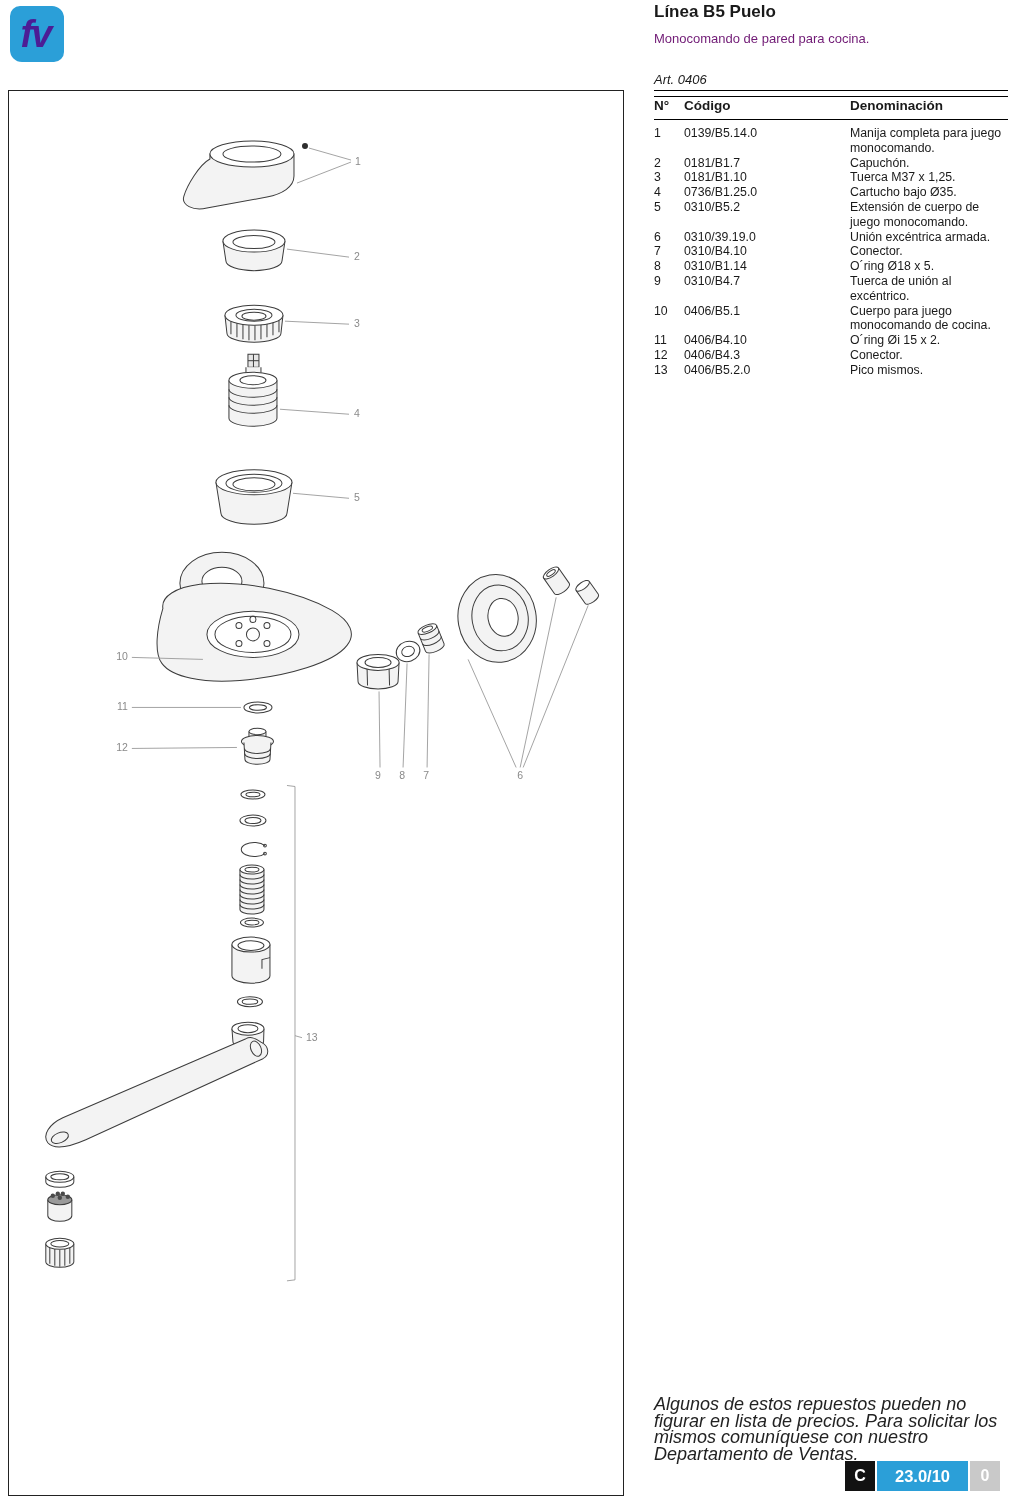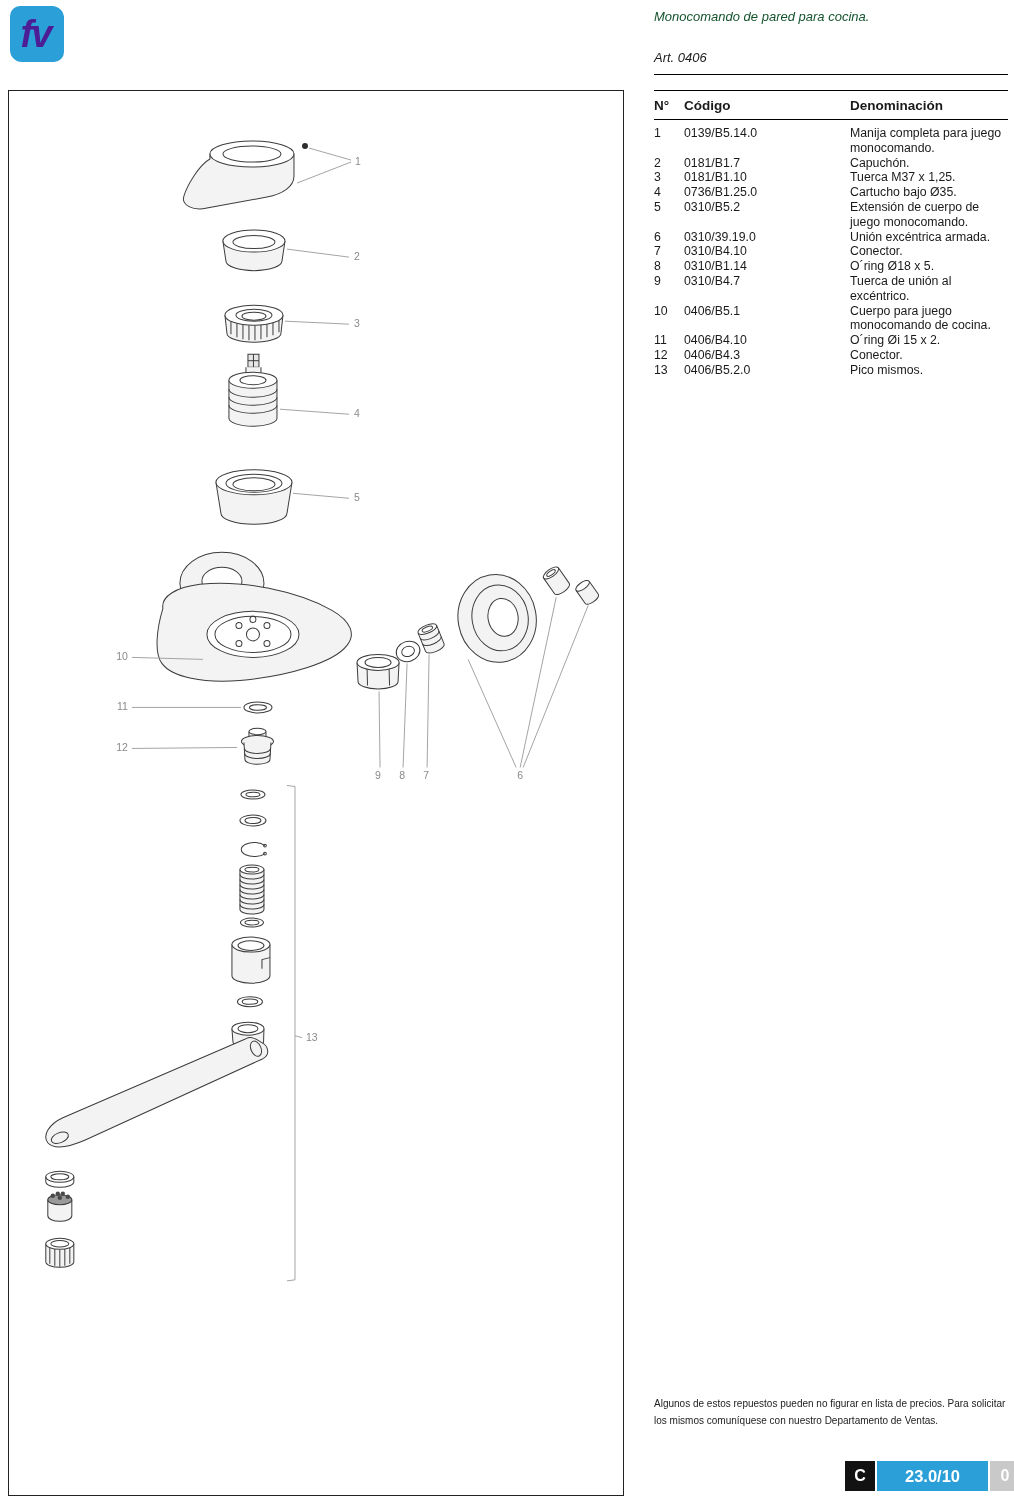--- a/index.html
+++ b/index.html
@@ -12,21 +12,21 @@
     position:absolute; left:10px; top:6px; width:54px; height:56px;
     background:#2b9fd8; border-radius:10px 12px 10px 12px;
     display:flex; align-items:center; justify-content:center;
   }
   .logo span {
     color:#4c1d95; font-weight:bold; font-style:italic; font-size:38px;
     letter-spacing:-2px; padding-right:3px; line-height:1;
   }
   .header { position:absolute; left:654px; top:0; width:354px; }
   .title   { font-size:17px; font-weight:bold; margin-top:2px; }
-  .subtitle{ font-style:italic; font-size:13px; margin-top:9px; color:#14532d; }
+  .subtitle{ font-size:13px; margin-top:9px; color:#701a75; }
   .art     { font-style:italic; font-size:13px; margin-top:26px; }
   .header-rule { border-top:1.5px solid #000; margin-top:9px; }
 
   .frame {
     position:absolute; left:8px; top:90px; width:616px; height:1406px;
     border:1.5px solid #222; box-sizing:border-box; background:#fff;
   }
   .frame svg { display:block; width:100%; height:100%; }
 
   .table { position:absolute; left:654px; top:90px; width:354px; border-top:1.5px solid #000; }
@@ -34,43 +34,44 @@
     display:grid; grid-template-columns:30px 166px 1fr;
     padding:7px 0 6px; border-bottom:1.5px solid #000;
     font-weight:bold; font-size:13.5px;
   }
   .tbody { padding-top:6px; }
   .prow  { display:grid; grid-template-columns:30px 166px 1fr; font-size:12.3px; line-height:14.8px; }
   .pcell { padding:0; }
 
   .note {
     position:absolute; left:654px; top:1396px; width:354px;
-    font-size:10px; line-height:16.5px; color:#222;
+    font-style:italic; font-size:18px; line-height:16.5px; color:#222;
   }
   .codebar { position:absolute; left:845px; top:1461px; display:flex; gap:2px; height:30px; font-weight:bold; }
   .code-c    { width:30px; background:#121212; color:#fff; display:flex; align-items:center; justify-content:center; font-size:16px; }
-  .code-blue { width:111px; background:#2b9fd8; color:#fff; display:flex; align-items:center; justify-content:center; font-size:16.5px; }
+  .code-blue { width:91px; background:#2b9fd8; color:#fff; display:flex; align-items:center; justify-content:center; font-size:16.5px; }
   .code-gray { width:30px; background:#c9c9c9; color:#fff; display:flex; align-items:center; justify-content:center; font-size:16px; }
 
   
   .svg-line  { stroke:#3c3c3c; fill:none; stroke-width:1; }
   .fill-light{ fill:#f3f3f3; stroke:#3c3c3c; stroke-width:1; }
   .fill-mid  { fill:#e6e6e6; stroke:#3c3c3c; stroke-width:1; }
   .fill-white{ fill:#fff; stroke:#3c3c3c; stroke-width:1; }
   .leader    { stroke:#9a9a9a; stroke-width:0.9; fill:none; }
   .callout   { font-size:10.5px; fill:#8a8a8a; font-family:"Liberation Sans", sans-serif; }
 </style>
 </head>
 <body>
 
 <div class="logo">
   <span>fv</span>
 </div>
 
 <div class="header">
+  <div class="title">Línea B5 Puelo</div>
   <div class="subtitle">Monocomando de pared para cocina.</div>
   <div class="art">Art. 0406</div>
   <div class="header-rule"></div>
 </div>
 
 <div class="frame">
   <svg viewBox="0 0 612 1403">
 
     <g>
       <path class="fill-light" d="M 200 64 C 200 51 284 51 284 64 L 284 85 C 284 96 272 103 257 106 L 197 117 C 183 120 171 114 174 105 C 177 95 189 74 200 68 Z"></path>

